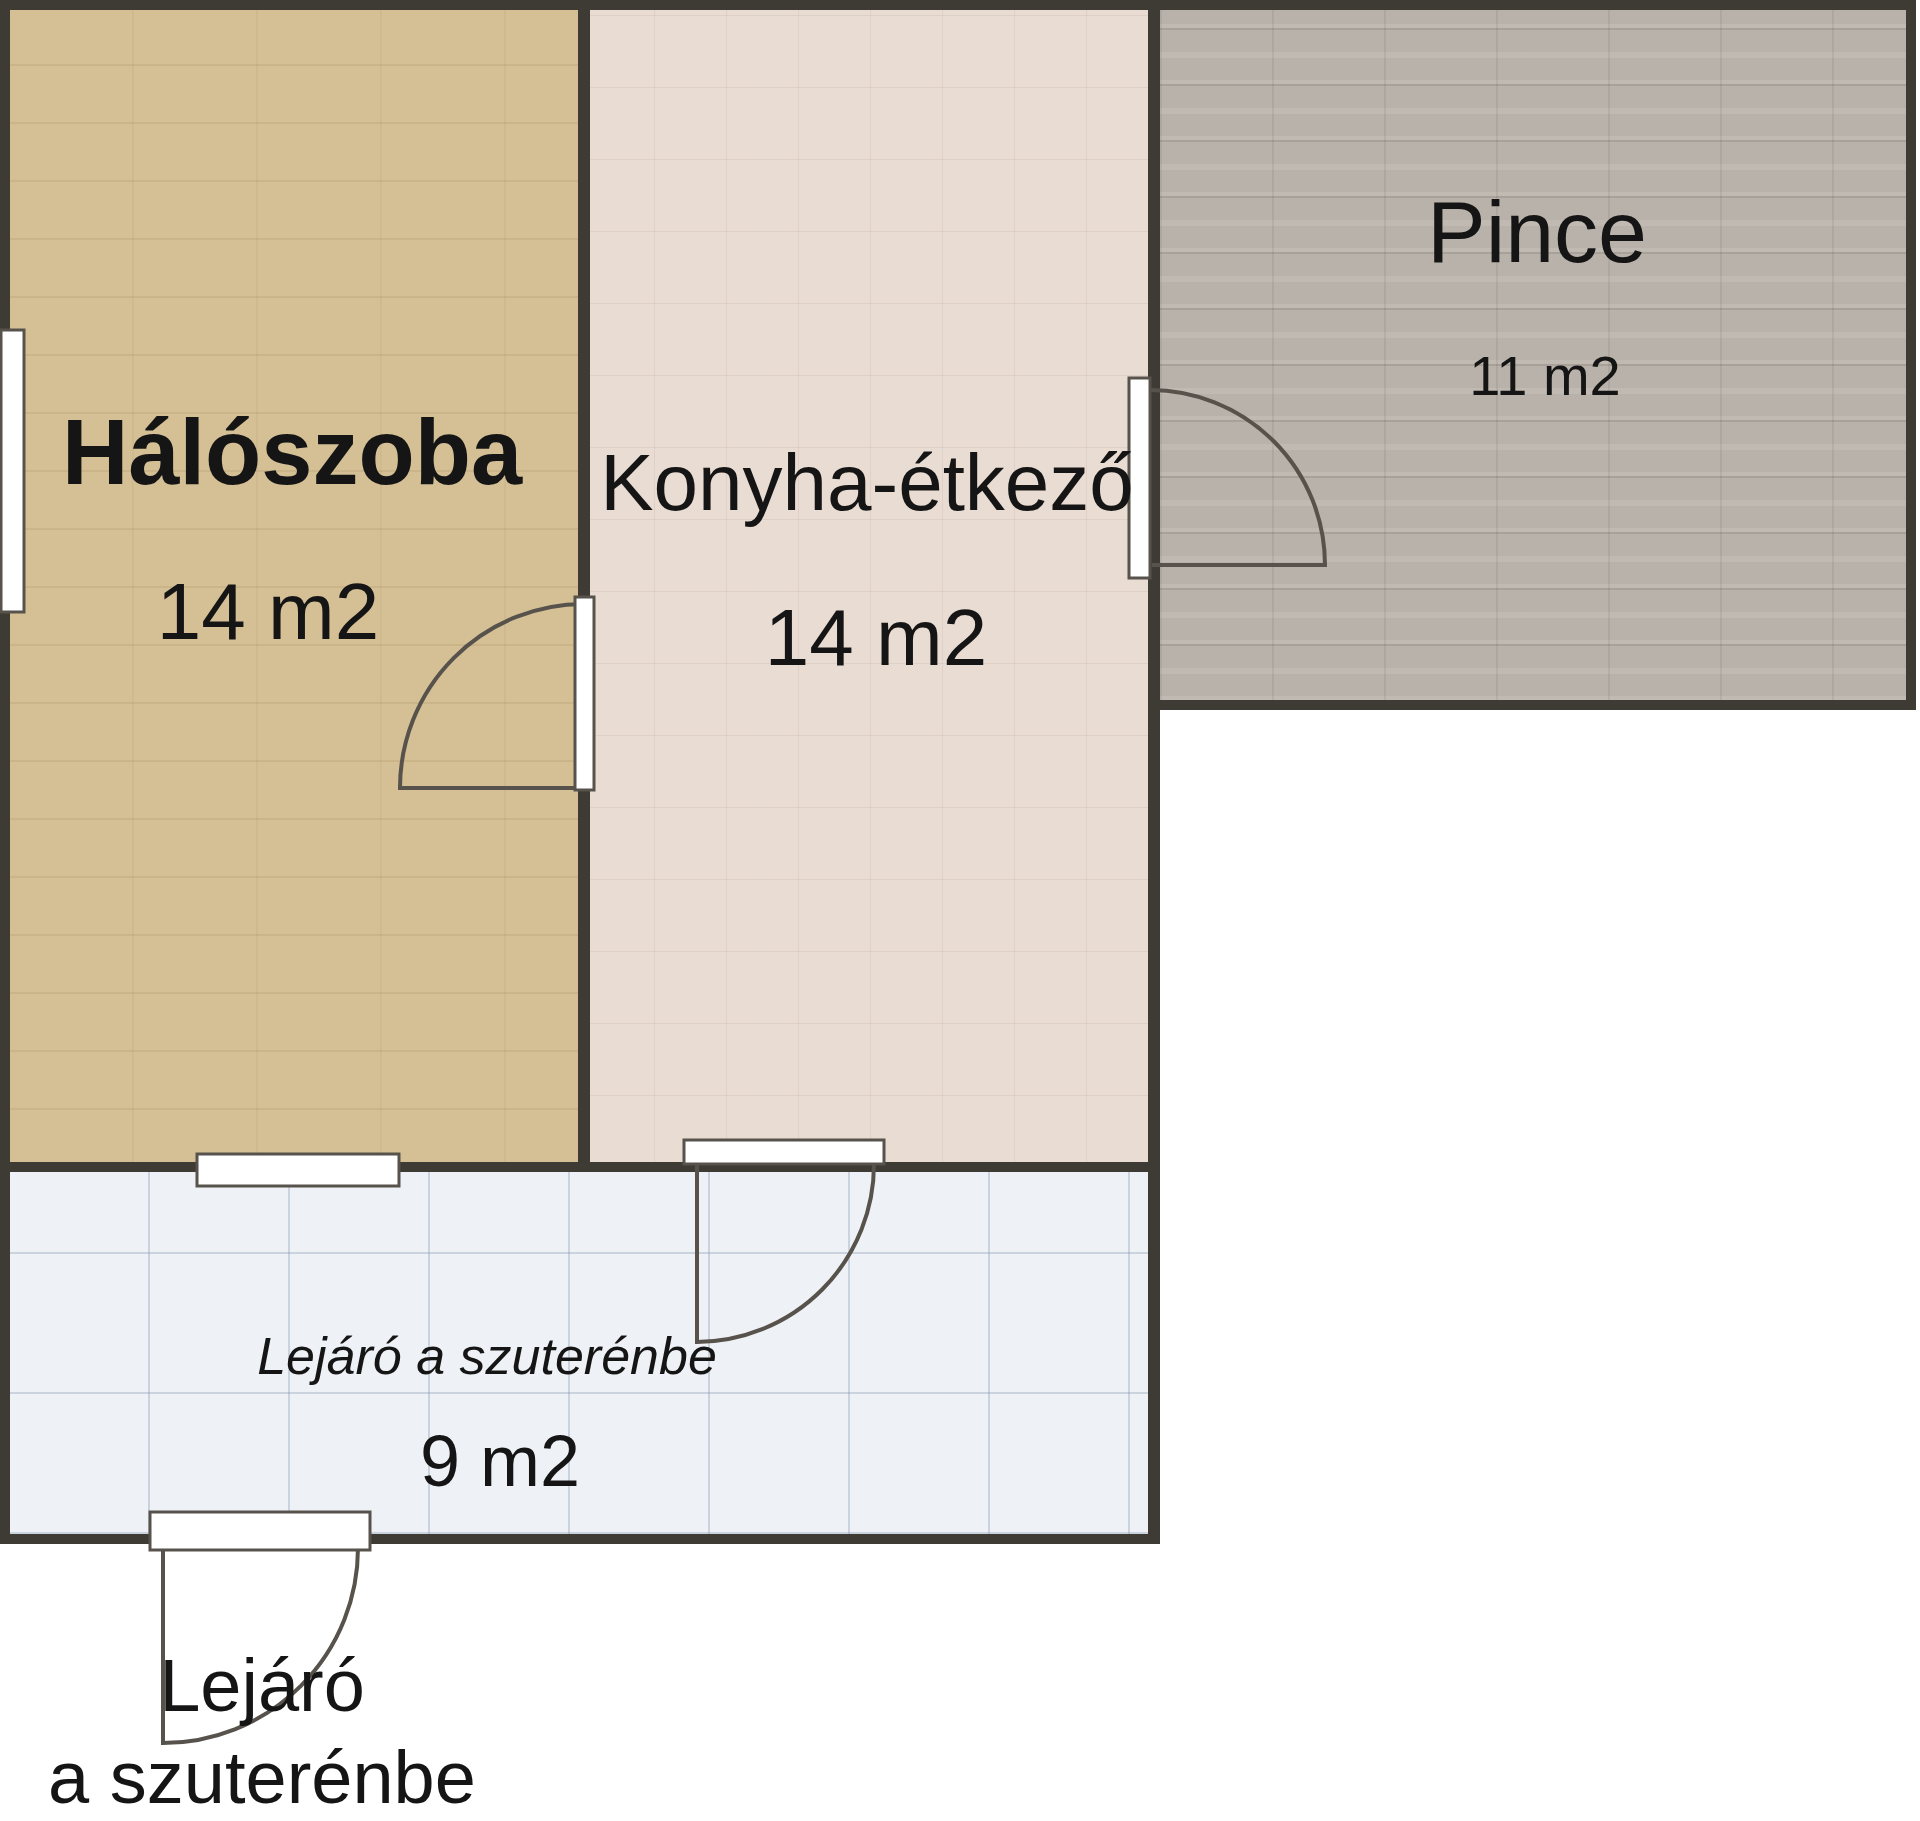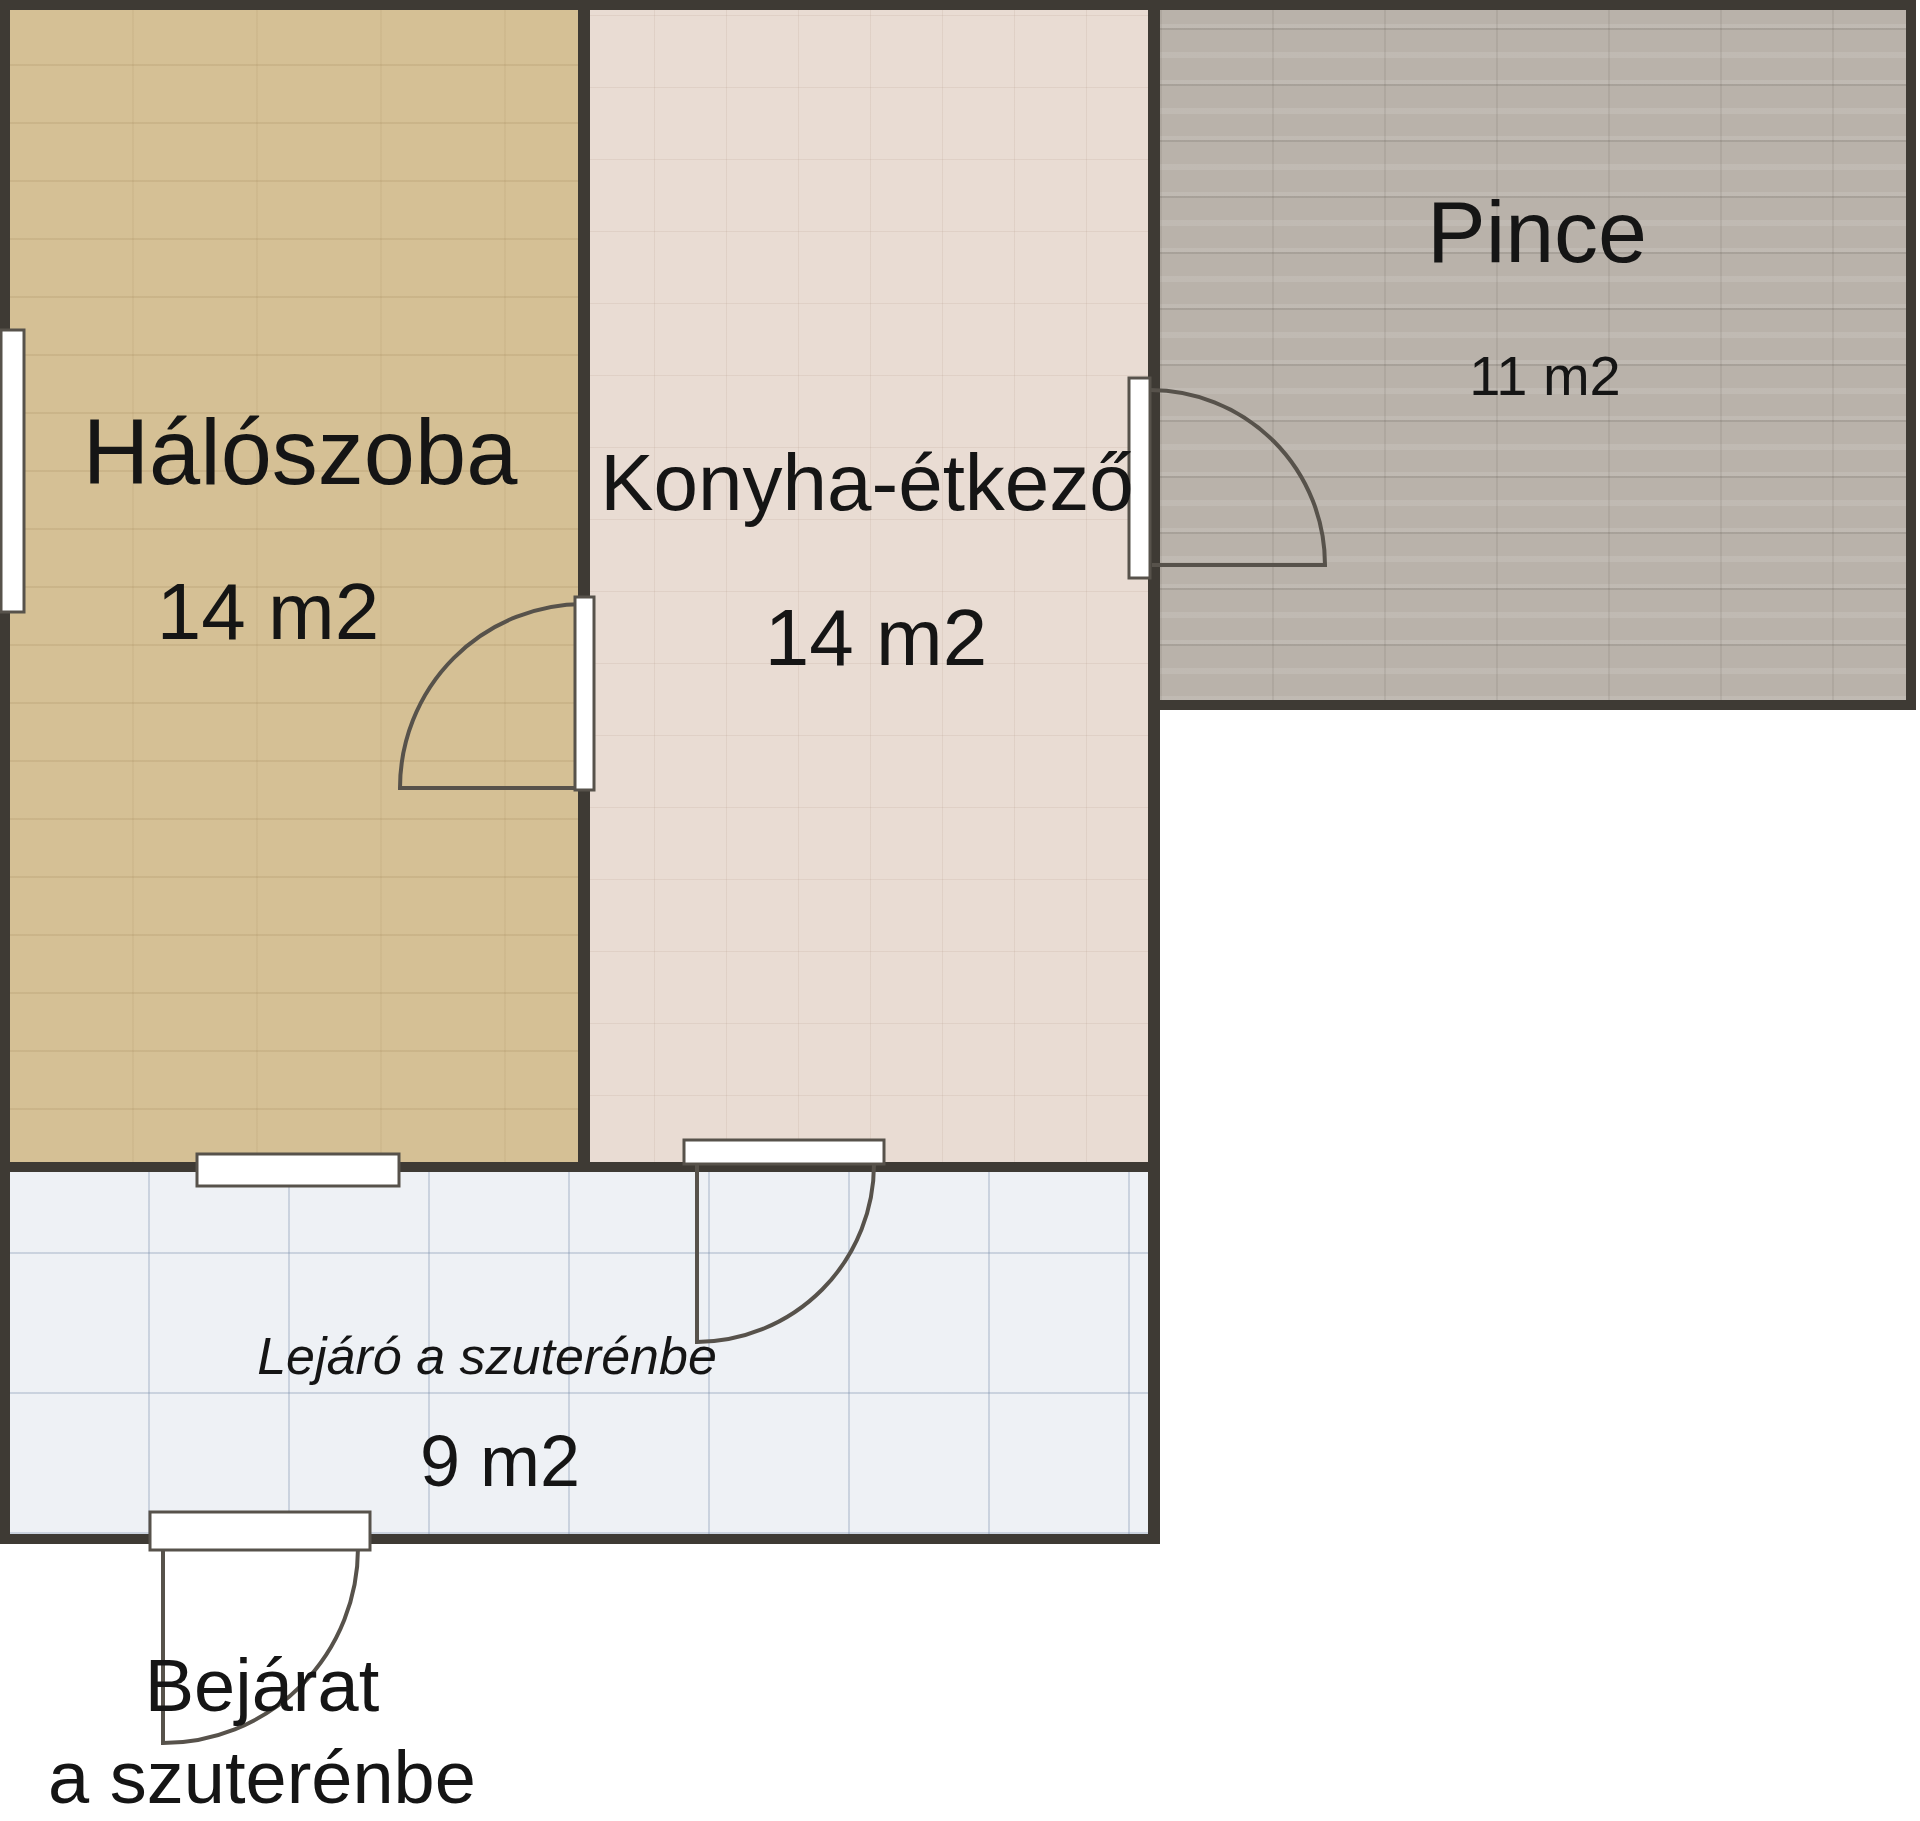--- a/index.html
+++ b/index.html
@@ -48,21 +48,21 @@
   .wall-kitchen-cellar{left:1148px;top:0;width:12px;height:1544px;}
   .wall-cellar-bottom{left:1148px;top:700px;width:768px;height:10px;}
   .wall-cellar-right{left:1906px;top:0;width:10px;height:710px;}
   .wall-stairwell-top{left:0;top:1162px;width:1160px;height:10px;}
   .wall-stairwell-bottom{left:0;top:1534px;width:1160px;height:10px;}
   #symbols{position:absolute;left:0;top:0;width:1920px;height:1821px;}
   .label{
     position:absolute;transform:translate(-50%,-50%);
     white-space:nowrap;line-height:1.05;text-align:center;
   }
-  .lbl-bedroom{left:300px;top:452px;font-size:92px;}
+  .lbl-bedroom{left:292px;top:452px;font-size:92px;font-weight:bold;}
   .lbl-bedroom-area{left:268px;top:612px;font-size:80px;}
   .lbl-kitchen{left:867px;top:483px;font-size:80px;text-align:center;}
   .lbl-kitchen-area{left:876px;top:638px;font-size:80px;}
   .lbl-cellar{left:1537px;top:232px;font-size:88px;text-align:center;}
   .lbl-cellar-area{left:1545px;top:376px;font-size:56px;}
   .lbl-stairwell{left:487px;top:1356px;font-size:52px;font-style:italic;}
   .lbl-stairwell-area{left:500px;top:1462px;font-size:72px;}
   .lbl-entrance{left:262px;top:1732px;font-size:74px;line-height:92px;}
 </style>
 </head>
@@ -106,17 +106,17 @@
   <div class="label lbl-bedroom">Hálószoba</div>
   <div class="label lbl-bedroom-area">14 m2</div>
   <div class="label lbl-kitchen">Konyha-étkező</div>
   <div class="label lbl-kitchen-area">14 m2</div>
   <div class="label lbl-cellar">Pince</div>
   <div class="label lbl-cellar-area">11 m2</div>
   <div class="label lbl-stairwell">Lejáró a szuterénbe</div>
   <div class="label lbl-stairwell-area">9 m2</div>
 
   <div class="label lbl-entrance">
-    <div>Bejárat</div>
+    <div>Lejáró</div>
     <div>a szuterénbe</div>
   </div>
 
 </div>
 
 </body></html>

